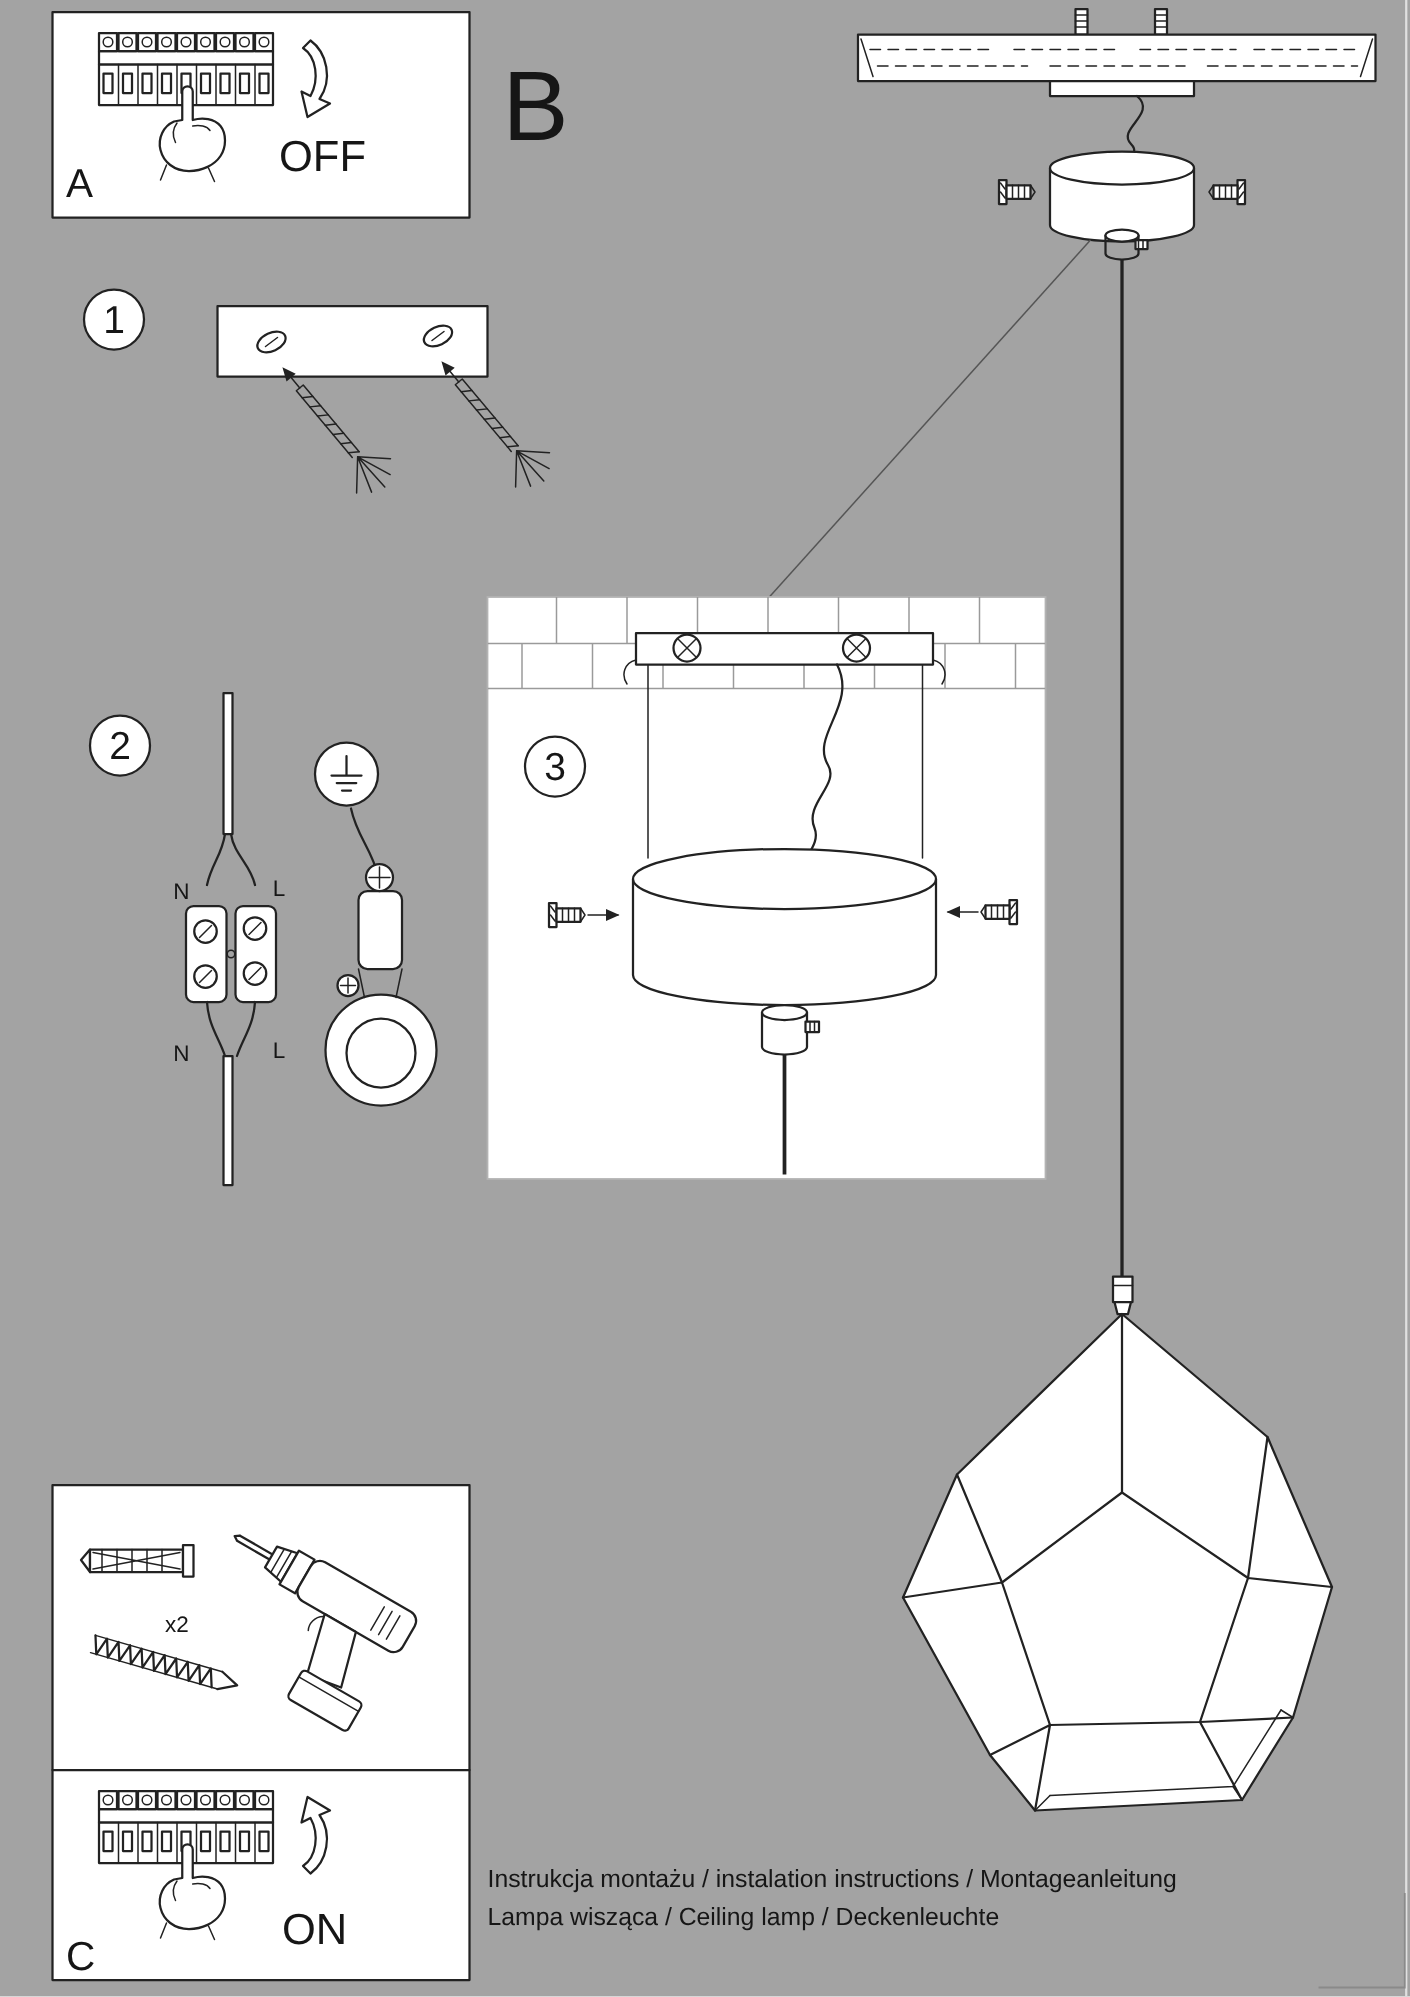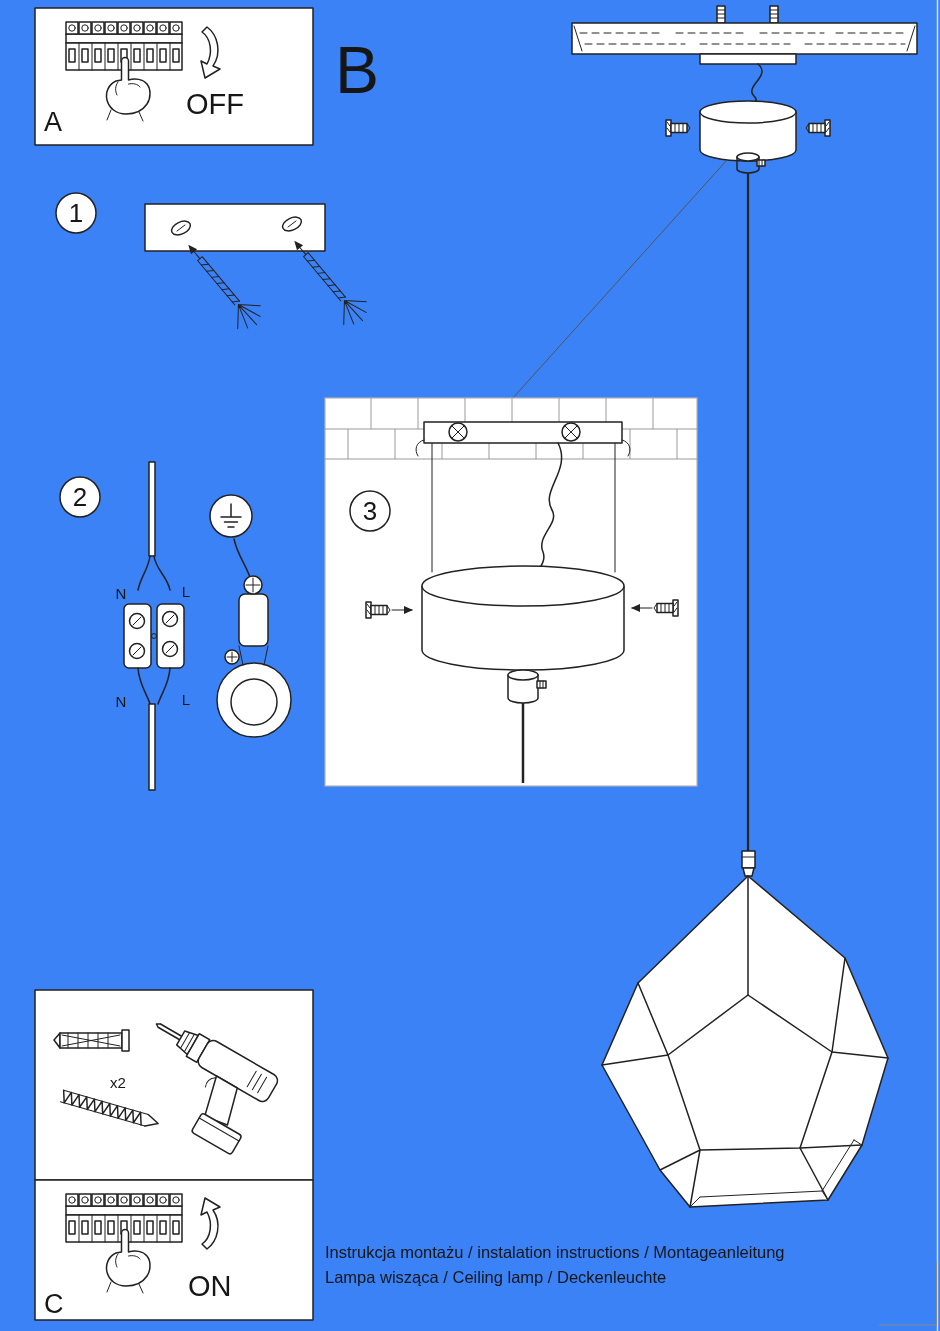--- a/index.html
+++ b/index.html
@@ -1,16 +1,16 @@
 <!DOCTYPE html>
 <html><head>
 <meta charset="utf-8">
 <style>
   html,body{margin:0;padding:0;background:#fff;}
-  .page{position:relative;width:940px;height:1331px;background:#3b82f6;overflow:hidden;}
+  .page{position:relative;width:940px;height:1331px;background:#a3a3a3;overflow:hidden;}
   svg{position:absolute;left:0;top:0;}
   .ln{fill:none;stroke:#222;stroke-width:1.5;stroke-linecap:round;stroke-linejoin:round;}
   .thin{stroke-width:1;}
   .wf{fill:#fff;stroke:#222;stroke-width:1.5;stroke-linejoin:round;}
   .gr{stroke:#9a9a9a;stroke-width:1;fill:none;}
   .grbox{stroke:#b3b3b3;stroke-width:1.2;fill:#fff;}
   text{font-family:"Liberation Sans",sans-serif;fill:#161616;}
   .num{font-size:26px;}
   .act{font-size:29px;}
   .lbl{font-size:27px;}

